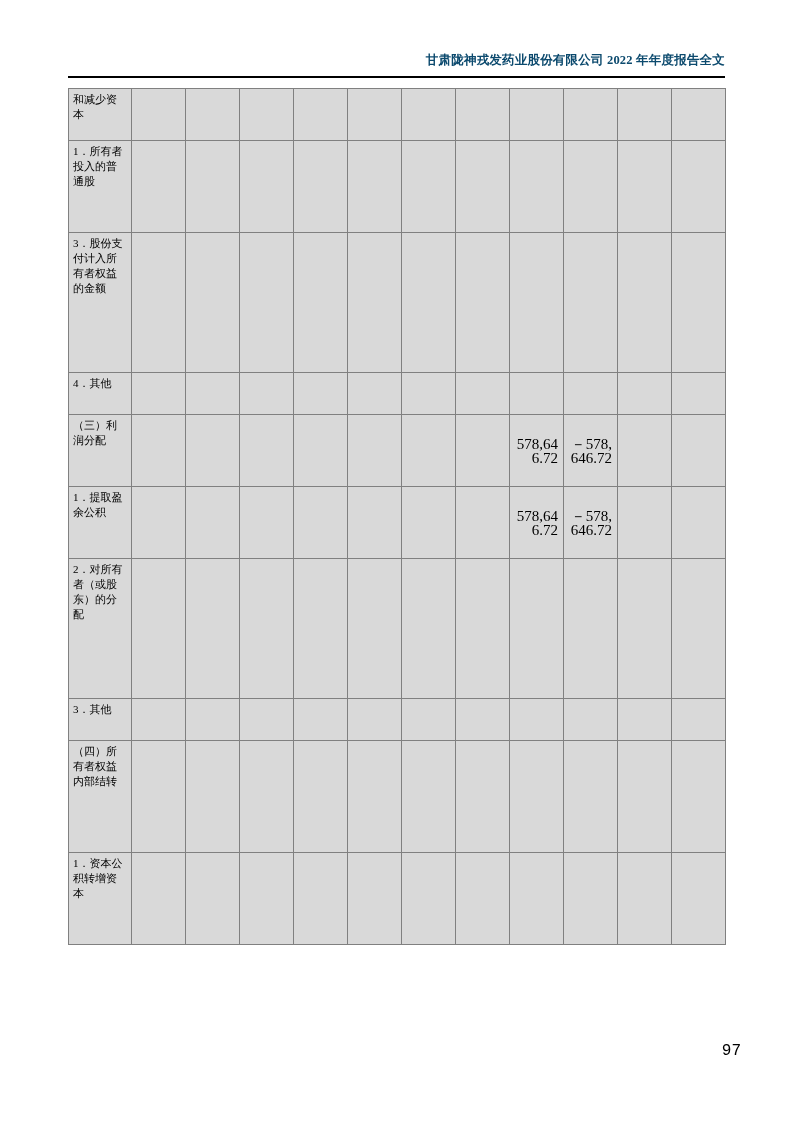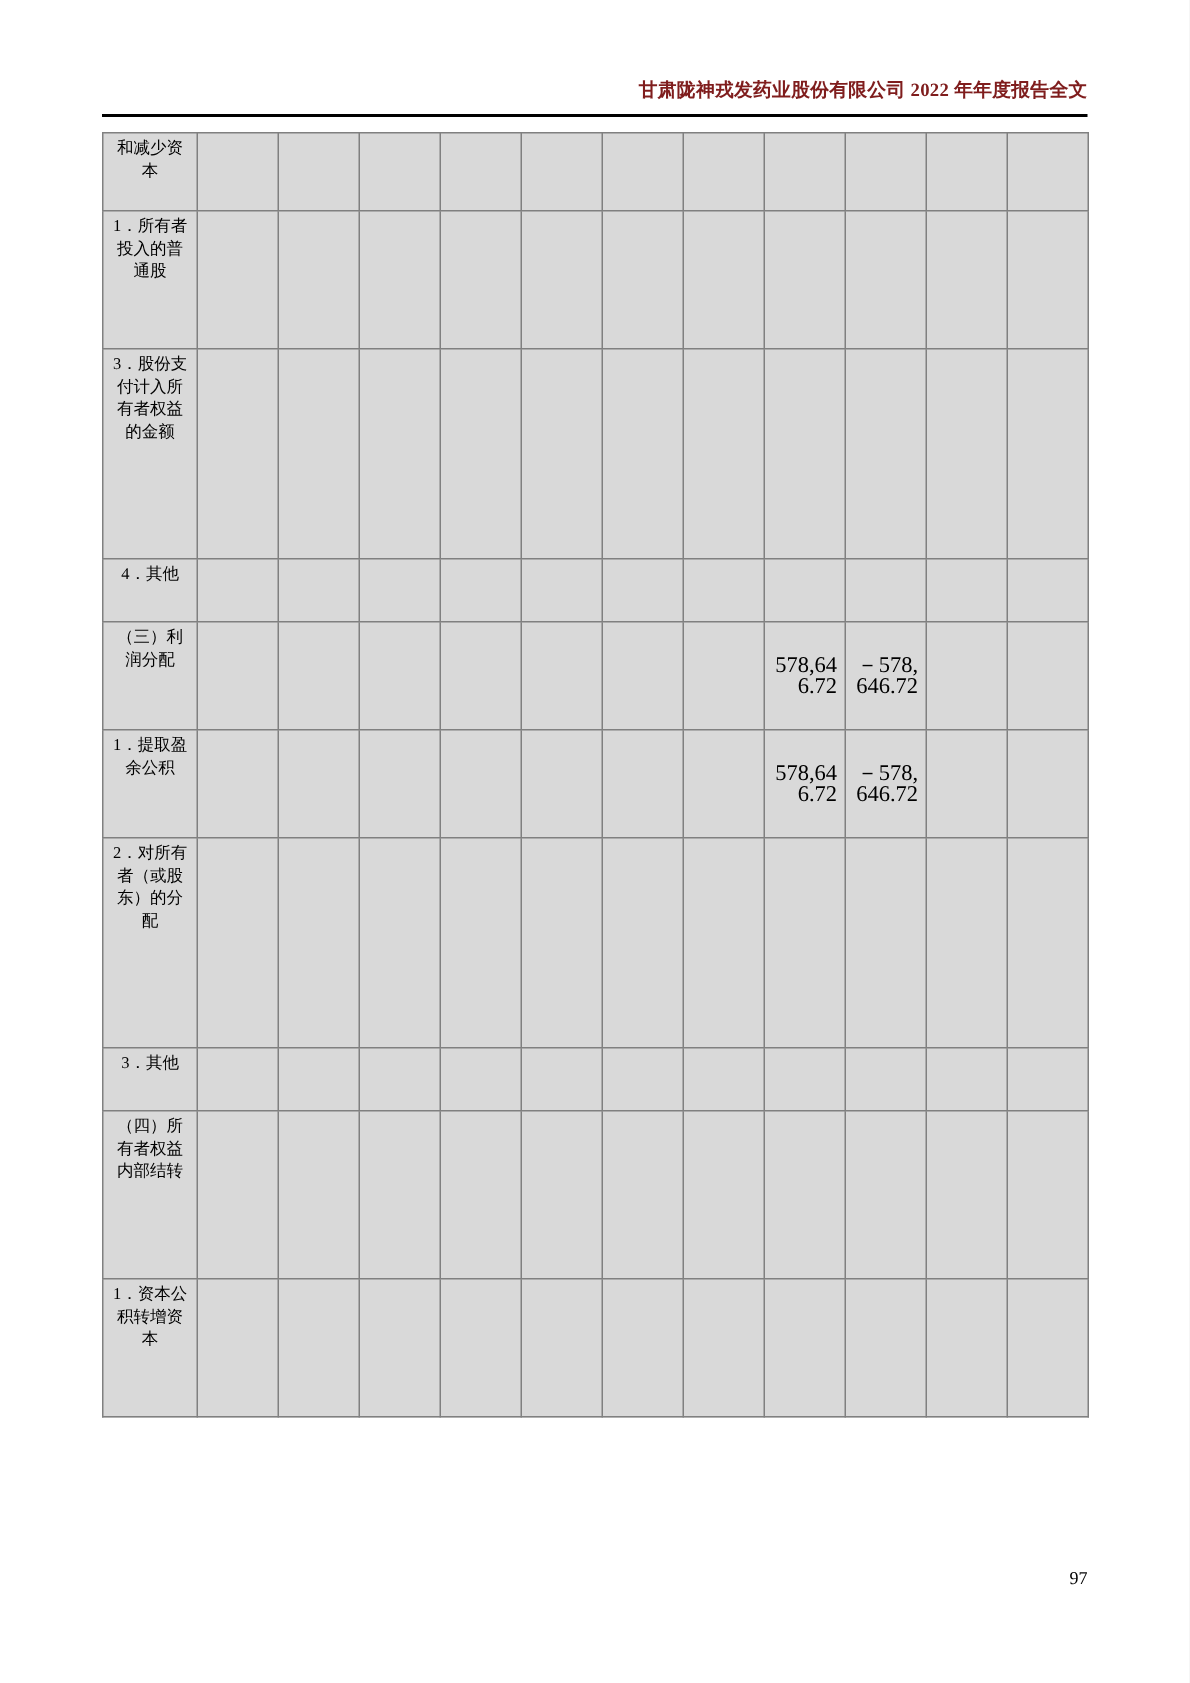--- a/index.html
+++ b/index.html
@@ -24,21 +24,21 @@
   .header {
     position: absolute;
     top: 52px;
     left: 68px;
     right: 68px;
     text-align: right;
     font-size: 12.5px;
     font-family: "Liberation Serif", "DejaVu Serif", serif;
     font-weight: bold;
     letter-spacing: 0.2px;
-    color: #7f1d1d;
+    color: #0c4a6e;
   }
   .header-rule {
     position: absolute;
     top: 76px;
     left: 68px;
     width: 657px;
     height: 2px;
     background: #000;
   }
   .table-wrap {
@@ -59,38 +59,38 @@
     font-size: 11px;
     line-height: 15px;
     vertical-align: top;
     padding: 3px 4px 3px 4px;
     color: #000;
     word-break: break-all;
     font-family: "Liberation Serif", "DejaVu Serif", serif;
   }
   table.fin td.label {
     width: 54px;
-    text-align: center;
+    text-align: left;
   }
   table.fin td.num {
     text-align: right;
     vertical-align: middle;
     font-size: 15px;
     line-height: 14px;
     padding-right: 5px;
   }
   table.fin td.blank {
     padding: 0;
   }
   .footer-page {
     position: absolute;
     bottom: 62px;
-    right: 68px;
-    font-size: 12px;
-    font-family: Liberation Serif, serif;
+    right: 52px;
+    font-size: 16px;
+    font-family: Liberation Mono, monospace;
     color: #000;
   }
 </style>
 </head>
 <body>
 
 <div class="page">
 
   <div class="header">甘肃陇神戎发药业股份有限公司 2022 年年度报告全文</div>
   <div class="header-rule"></div>

